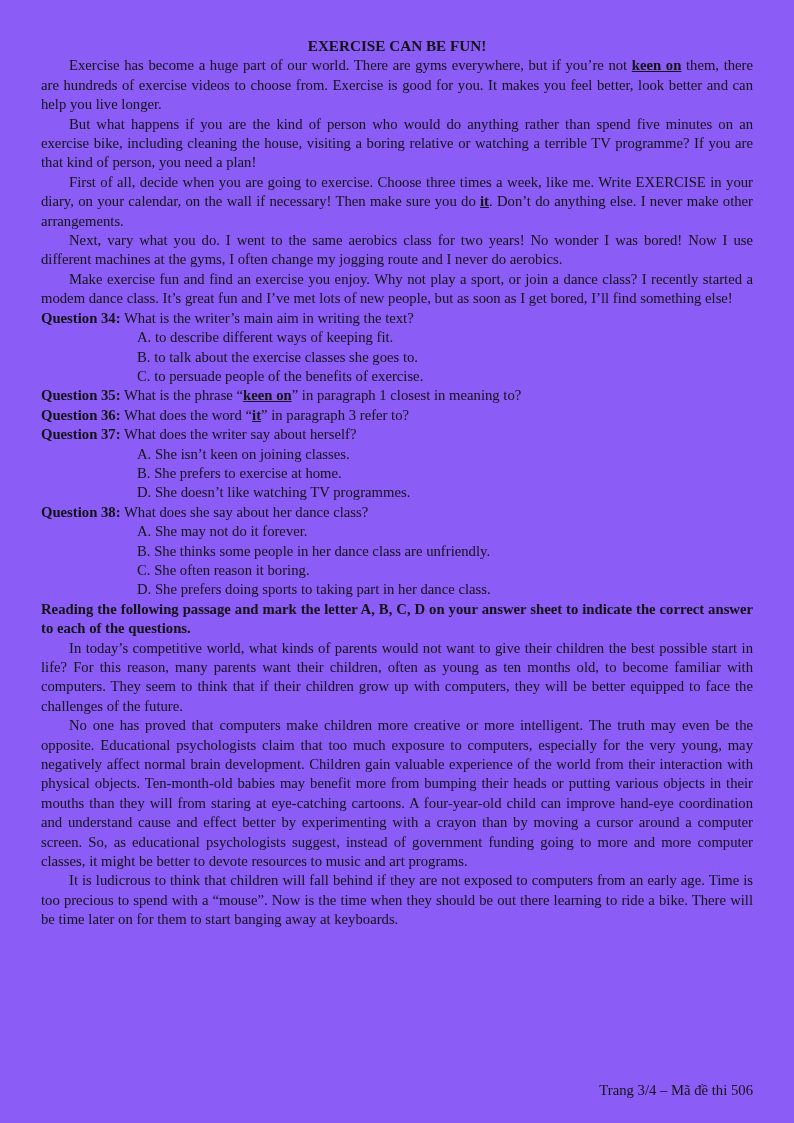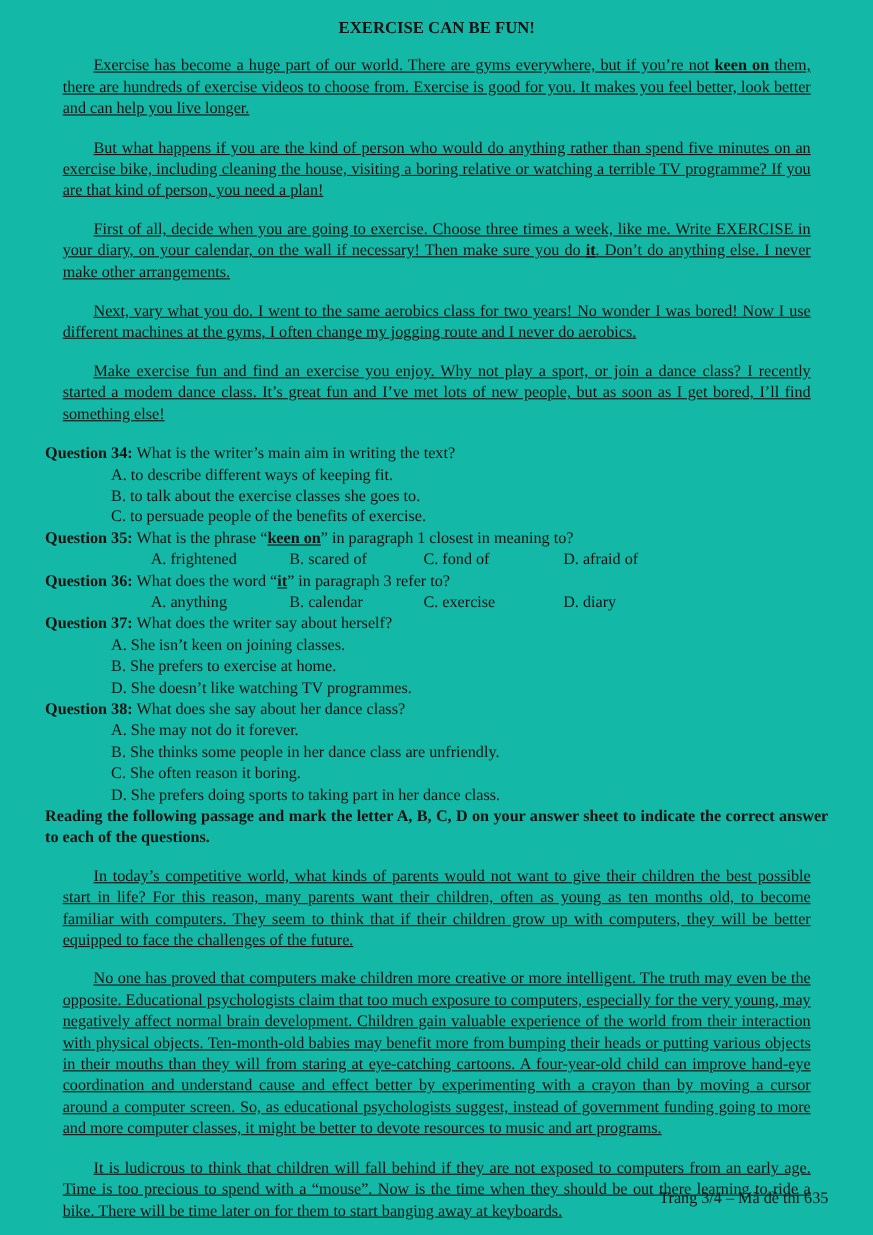--- a/index.html
+++ b/index.html
@@ -1,44 +1,43 @@
 <!DOCTYPE html>
 <html><head>
 <meta charset="utf-8">
 <style>
   html, body { margin: 0; padding: 0; background: #ffffff; }
   .page {
     position: relative;
     width: 794px;
     height: 1123px;
     box-sizing: border-box;
-    padding: 16px 41px 0 41px;
-    background: #14b8a6;
+    padding: 36px 41px 0 41px;
+    background: #8b5cf6;
     color: #131313;
     font-family: "Liberation Serif", "DejaVu Serif", serif;
     font-size: 14.7px;
     line-height: 19.4px;
     overflow: hidden;
   }
   .doc-title {
     text-align: center;
     font-weight: bold;
     font-size: 15.2px;
     margin-bottom: 1px;
   }
   .para {
     text-align: justify;
     text-indent: 28px;
-    margin: 16px;
-    text-decoration: underline;
+    margin: 0;
   }
   .kw { font-weight: bold; text-decoration: underline; }
   .q-stem { margin: 0; }
   .q-label { font-weight: bold; margin-top: 40px; }
-  .opt-line { margin-left: 60px; }
+  .opt-line { margin-left: 96px; }
   .opt-row {
     display: grid;
     grid-template-columns: 126px 122px 127px auto;
     margin-left: 96px;
   }
   .instruction {
     font-weight: bold;
     text-align: justify;
     margin: 0;
   }
@@ -68,36 +67,24 @@
 
   <div>
     <div class="q-stem"><span class="q-label">Question 34:</span> <span>What is the writer’s main aim in writing the text?</span></div>
     <div class="opt-line">A. to describe different ways of keeping fit.</div>
     <div class="opt-line">B. to talk about the exercise classes she goes to.</div>
     <div class="opt-line">C. to persuade people of the benefits of exercise.</div>
   </div>
 
   <div>
     <div class="q-stem"><span class="q-label">Question 35:</span> <span>What is the phrase “</span><span class="kw">keen on</span><span>” in paragraph 1 closest in meaning to?</span></div>
-    <div class="opt-row">
-      <span>A. frightened</span>
-      <span>B. scared of</span>
-      <span>C. fond of</span>
-      <span>D. afraid of</span>
-    </div>
   </div>
 
   <div>
     <div class="q-stem"><span class="q-label">Question 36:</span> <span>What does the word “</span><span class="kw">it</span><span>” in paragraph 3 refer to?</span></div>
-    <div class="opt-row">
-      <span>A. anything</span>
-      <span>B. calendar</span>
-      <span>C. exercise</span>
-      <span>D. diary</span>
-    </div>
   </div>
 
   <div>
     <div class="q-stem"><span class="q-label">Question 37:</span> <span>What does the writer say about herself?</span></div>
     <div class="opt-line">A. She isn’t keen on joining classes.</div>
     <div class="opt-line">B. She prefers to exercise at home.</div>
     <div class="opt-line">D. She doesn’t like watching TV programmes.</div>
   </div>
 
   <div>
@@ -107,15 +94,15 @@
     <div class="opt-line">C. She often reason it boring.</div>
     <div class="opt-line">D. She prefers doing sports to taking part in her dance class.</div>
   </div>
 
   <p class="instruction">Reading the following passage and mark the letter A, B, C, D on your answer sheet to indicate the correct answer to each of the questions.</p>
 
   <p class="para">In today’s competitive world, what kinds of parents would not want to give their children the best possible start in life? For this reason, many parents want their children, often as young as ten months old, to become familiar with computers. They seem to think that if their children grow up with computers, they will be better equipped to face the challenges of the future.</p>
   <p class="para">No one has proved that computers make children more creative or more intelligent. The truth may even be the opposite. Educational psychologists claim that too much exposure to computers, especially for the very young, may negatively affect normal brain development. Children gain valuable experience of the world from their interaction with physical objects. Ten-month-old babies may benefit more from bumping their heads or putting various objects in their mouths than they will from staring at eye-catching cartoons. A four-year-old child can improve hand-eye coordination and understand cause and effect better by experimenting with a crayon than by moving a cursor around a computer screen. So, as educational psychologists suggest, instead of government funding going to more and more computer classes, it might be better to devote resources to music and art programs.</p>
   <p class="para">It is ludicrous to think that children will fall behind if they are not exposed to computers from an early age. Time is too precious to spend with a “mouse”. Now is the time when they should be out there learning to ride a bike. There will be time later on for them to start banging away at keyboards.</p>
 
-  <div class="footer">Trang 3/4 – Mã đề thi 635</div>
+  <div class="footer">Trang 3/4 – Mã đề thi 506</div>
 
 </div>
 
 </body></html>

